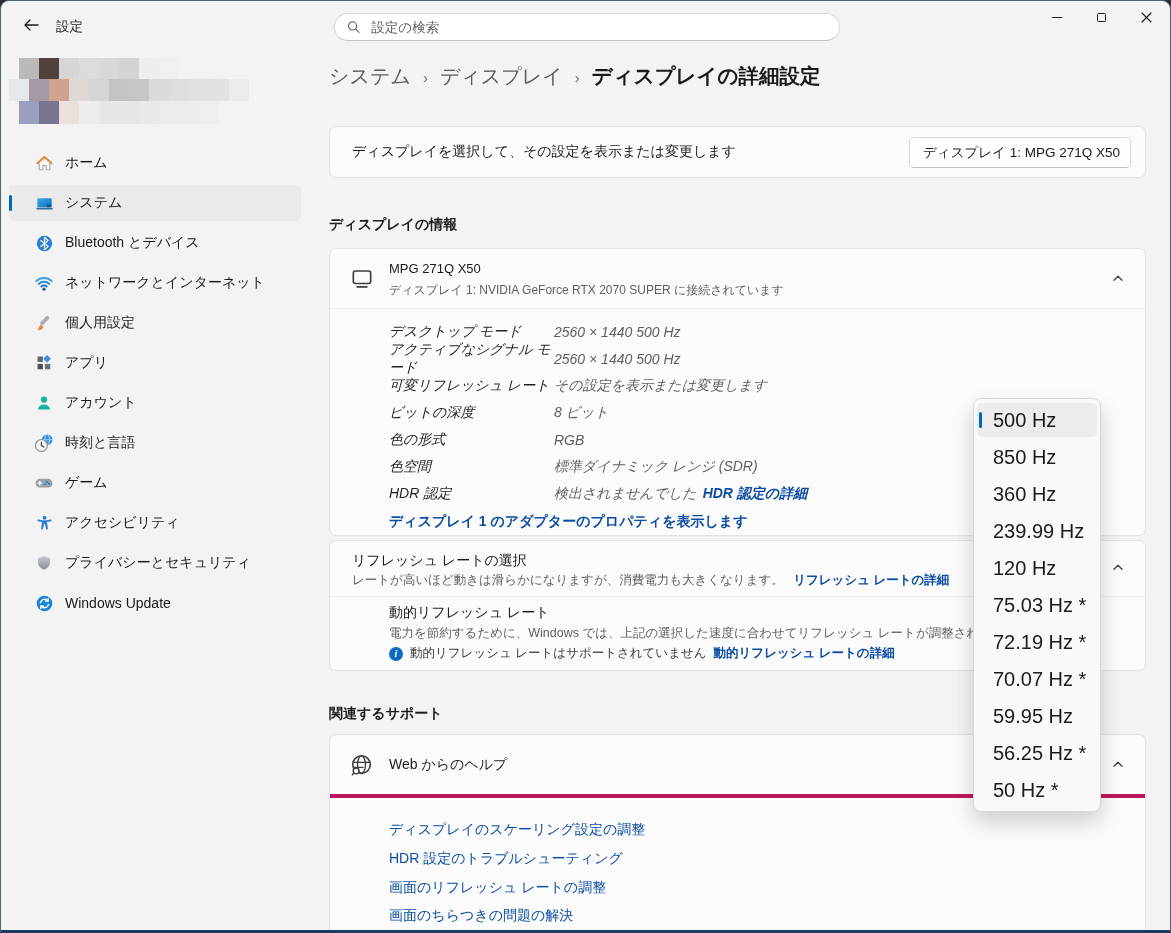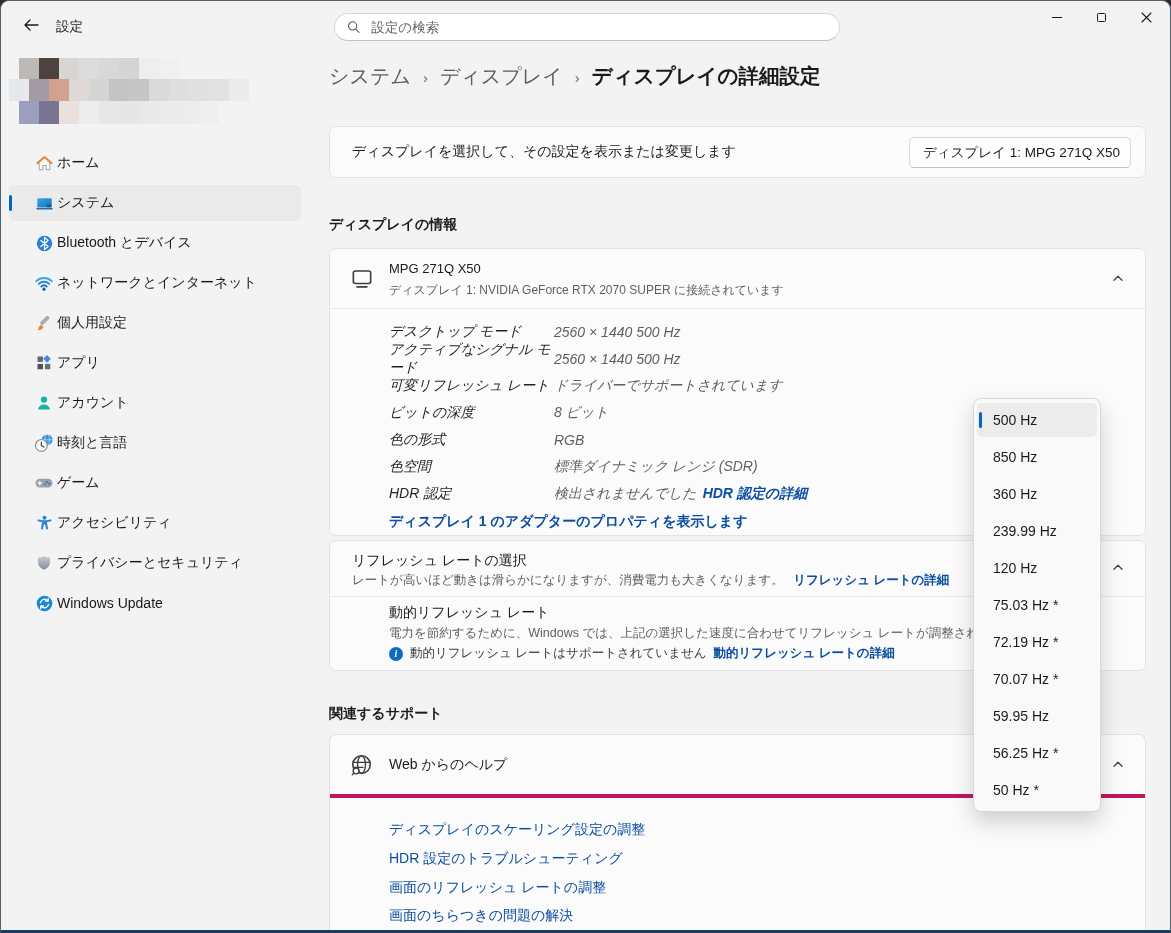--- a/index.html
+++ b/index.html
@@ -16,21 +16,21 @@
   .win-btn{width:45px;height:32px;display:flex;align-items:center;justify-content:center;}
   .glyph-min{width:10px;height:1px;background:#1a1a1a;}
   .glyph-max{width:9px;height:9px;border:1px solid #1a1a1a;border-radius:1.5px;}
   
   .sidebar{position:absolute;left:0;top:48px;width:312px;bottom:0;}
   .mosaic{position:absolute;left:0;top:0;width:312px;height:80px;}
   .nav-item{position:absolute;left:8px;width:292px;height:36px;border-radius:5px;display:flex;align-items:center;cursor:pointer;}
   .nav-item.selected{background:#eaeaea;}
   .sel-bar{position:absolute;left:0;top:10px;width:3px;height:16px;border-radius:2px;background:var(--accent);}
   .nav-ico{position:absolute;left:25px;width:20px;height:20px;display:flex;align-items:center;justify-content:center;}
-  .nav-label{position:absolute;left:48px;font-size:14px;color:#191919;white-space:nowrap;}
+  .nav-label{position:absolute;left:56px;font-size:14px;color:#191919;white-space:nowrap;}
   
   .breadcrumb{position:absolute;left:328px;top:58px;height:34px;display:flex;align-items:center;gap:12px;font-size:20px;color:#5d5d5d;}
   .breadcrumb .sep{font-size:15px;color:#6b6b6b;padding-top:2px;}
   .breadcrumb .current{color:#191919;font-weight:700;font-size:20.5px;}
   .crumb{cursor:pointer;}
   .card{position:absolute;left:328px;width:817px;background:#fbfbfb;border:1px solid #e3e3e3;border-radius:7px;}
   .section-label{position:absolute;left:328px;font-size:14px;font-weight:700;color:#1b1b1b;}
   
   .selector-card{top:125px;height:52px;}
   .selector-label{position:absolute;left:22px;top:0;height:100%;display:flex;align-items:center;font-size:14px;color:#1b1b1b;}
@@ -60,21 +60,21 @@
   .dyn-status{position:absolute;left:59px;top:104px;display:flex;align-items:center;gap:7px;font-size:12.5px;color:#3c3c3c;}
   .info-dot{width:14px;height:14px;border-radius:50%;background:#0b6cc1;color:#fff;font-size:10px;font-weight:700;display:flex;align-items:center;justify-content:center;font-family:"Liberation Serif","DejaVu Serif",serif;font-style:italic;flex:none;}
   
   .web-card{top:733px;height:200px;border-radius:7px 7px 0 0;border-bottom:none;}
   .wc-header{position:relative;height:63px;border-bottom:4px solid #be185d;cursor:pointer;}
   .wc-label{position:absolute;left:59px;top:0;height:100%;display:flex;align-items:center;font-size:14px;color:#1a1a1a;}
   .wc-ico{position:absolute;left:18px;top:17px;}
   .rel-link{position:absolute;left:59px;font-size:14px;line-height:20px;color:var(--link);cursor:pointer;white-space:nowrap;}
   
   .flyout{position:absolute;left:972px;top:397px;width:128px;background:#f9f9f9;border:1px solid #d8d8d8;border-radius:8px;box-shadow:0 10px 22px rgba(0,0,0,.18);padding:4px 3px;z-index:50;}
-  .opt{position:relative;height:34px;margin-bottom:3px;border-radius:5px;display:flex;align-items:center;padding-left:16px;font-size:14px;color:#1b1b1b;cursor:pointer;}
+  .opt{position:relative;height:34px;margin-bottom:3px;border-radius:5px;display:flex;align-items:center;padding-left:16px;font-size:20px;color:#1b1b1b;cursor:pointer;}
   .opt:last-child{margin-bottom:0;}
   .opt.selected{background:#ececec;}
   .opt .sel-pill{position:absolute;left:2px;top:9px;width:3px;height:16px;border-radius:2px;background:var(--accent);}
 </style>
 </head>
 <body>
 
 <div class="window">
 
   <div class="back-btn">
@@ -327,21 +327,21 @@
       <div class="irow">
           <span class="lab">デスクトップ モード</span>
           <span class="val">2560 × 1440 500 Hz</span>
         </div>
       <div class="irow">
           <span class="lab">アクティブなシグナル モード</span>
           <span class="val">2560 × 1440 500 Hz</span>
         </div>
       <div class="irow">
           <span class="lab">可変リフレッシュ レート</span>
-          <span class="val">ドライバーでサポートされています</span>
+          <span class="val">その設定を表示または変更します</span>
         </div>
       <div class="irow">
           <span class="lab">ビットの深度</span>
           <span class="val">8 ビット</span>
         </div>
       <div class="irow">
           <span class="lab">色の形式</span>
           <span class="val">RGB</span>
         </div>
       <div class="irow">

